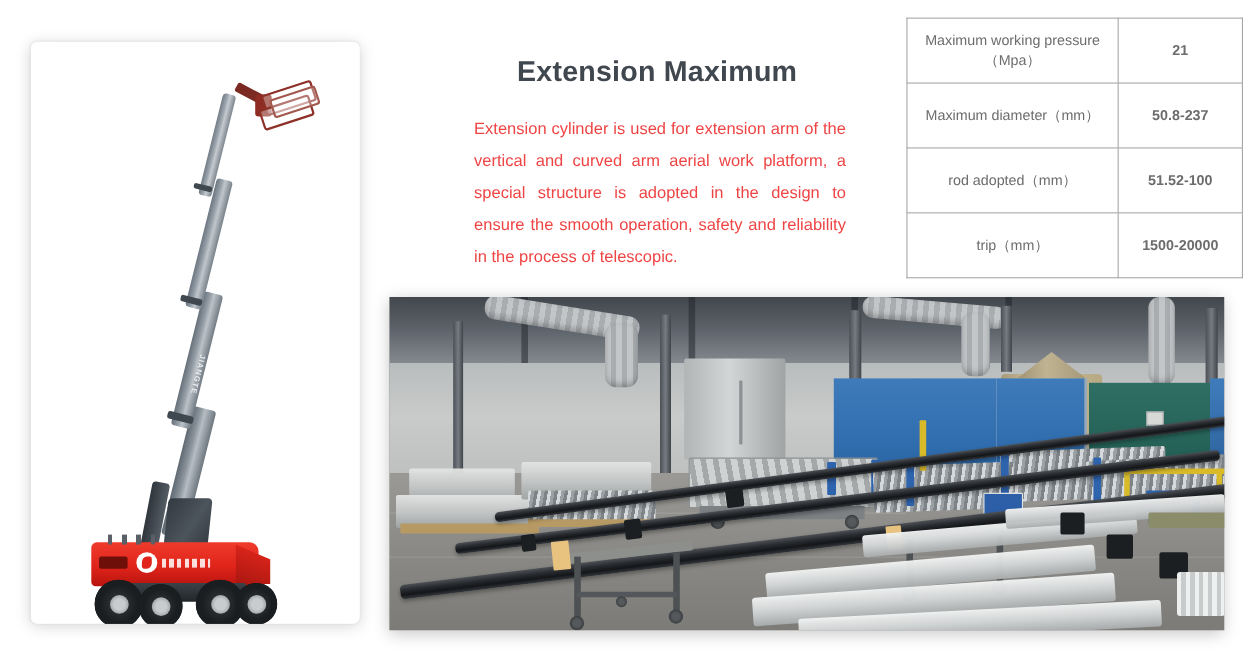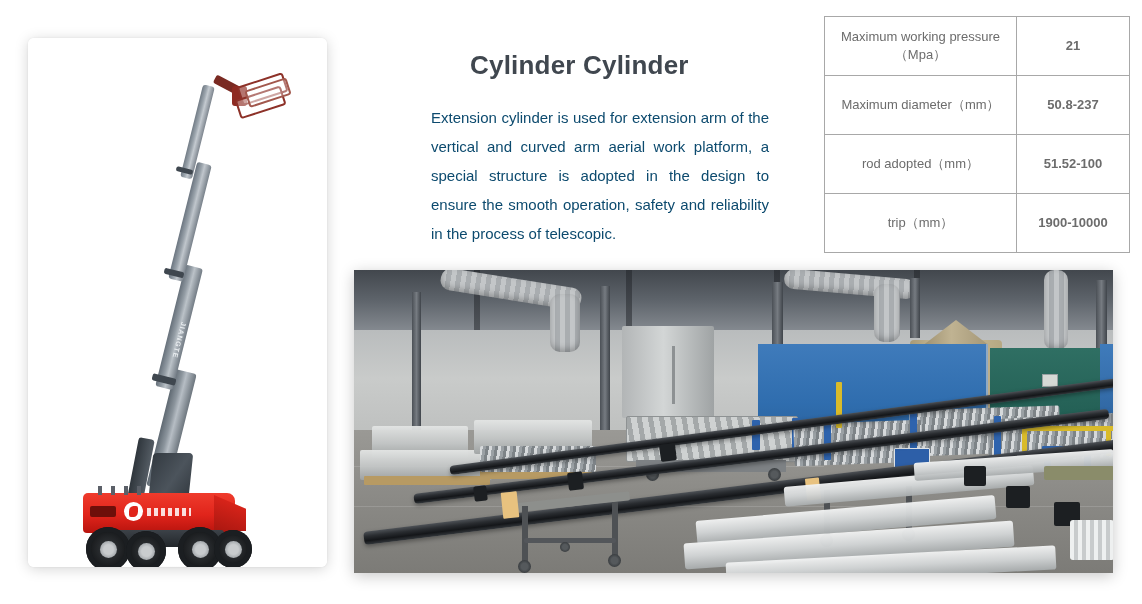--- a/index.html
+++ b/index.html
@@ -225,21 +225,21 @@
     font-weight: bold;
     color: #40474f;
     letter-spacing: .2px;
   }
   .body-copy {
     position: absolute;
     left: 431px; top: 103px;
     width: 338px;
     font-size: 15px;
     line-height: 29px;
-    color: #0c4a6e;
+    color: #ef4444;
     text-align: justify;
   }
 
   
   .spec-table {
     position: absolute;
     left: 824px; top: 16px;
     width: 289px;
     border-collapse: collapse;
     table-layout: fixed;
@@ -425,40 +425,40 @@
     <div class="wheel wheel-3">
         <div class="wheel-hub"></div>
       </div>
     <div class="wheel wheel-4">
         <div class="wheel-hub"></div>
       </div>
     <div class="ground-shadow"></div>
   </div>
 </div>
 
-<div class="headline">Cylinder Cylinder</div>
+<div class="headline">Extension Maximum</div>
 <div class="body-copy">Extension cylinder is used for extension arm of the vertical and curved arm aerial work platform, a special structure is adopted in the design to ensure the smooth operation, safety and reliability in the process of telescopic.</div>
 
 <table class="spec-table">
   <tbody>
     <tr>
       <td class="label">Maximum working pressure（Mpa）</td>
       <td class="value">21</td>
     </tr>
     <tr>
       <td class="label">Maximum diameter（mm）</td>
       <td class="value">50.8-237</td>
     </tr>
     <tr>
       <td class="label">rod adopted（mm）</td>
       <td class="value">51.52-100</td>
     </tr>
     <tr>
       <td class="label">trip（mm）</td>
-      <td class="value">1900-10000</td>
+      <td class="value">1500-20000</td>
     </tr>
   </tbody>
 </table>
 
 <div class="factory-photo">
 
   <div class="ph ceiling"></div>
   <div class="ph ceiling-beam" style="left:120px"></div>
   <div class="ph ceiling-beam" style="left:272px"></div>
   <div class="ph ceiling-beam" style="left:420px"></div>

